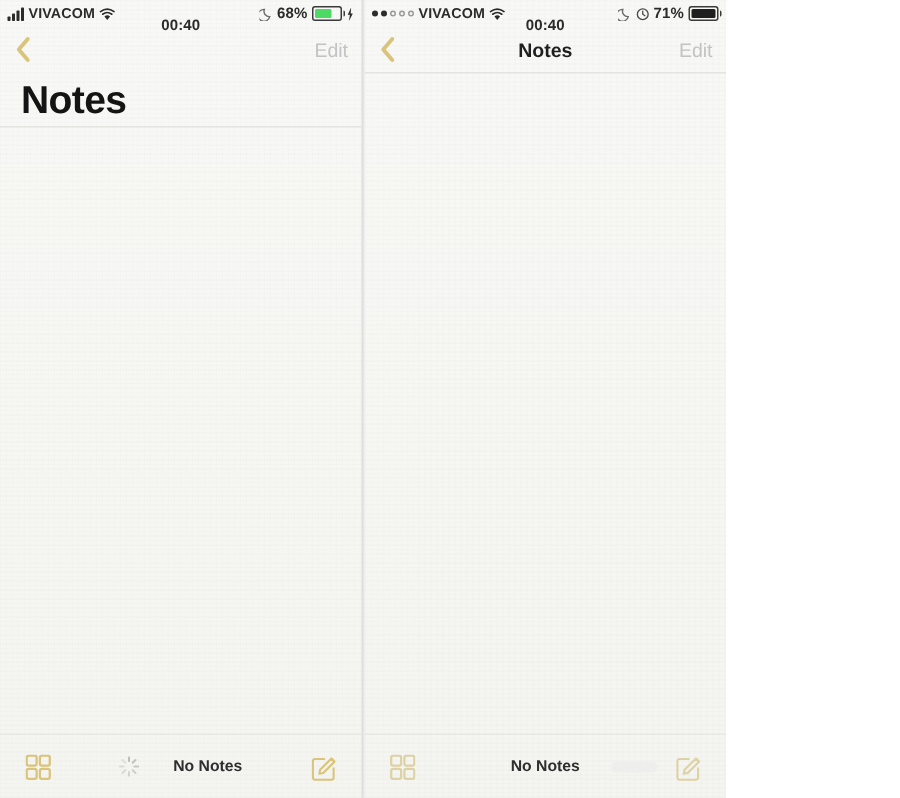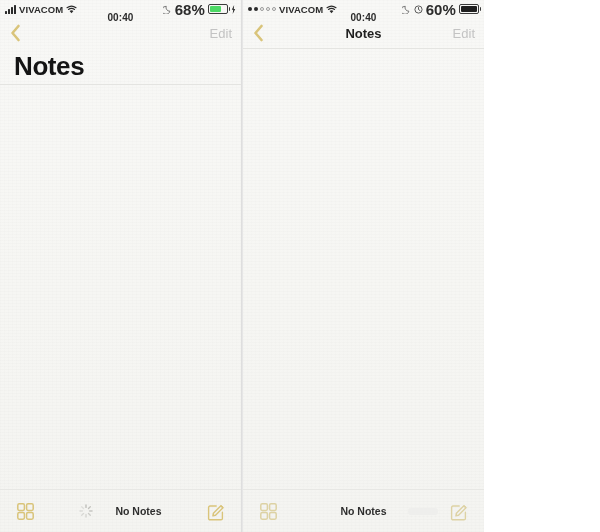--- a/index.html
+++ b/index.html
@@ -111,21 +111,21 @@
   .batt::after {
     content: "";
     position: absolute;
     right: -3px; top: 50%;
     transform: translateY(-50%);
     width: 1.5px; height: 4px;
     background: #3a3a3a;
     border-radius: 0 1px 1px 0;
   }
   .batt-fill { height: 100%; border-radius: 1px; }
-  .batt-pct { font-size: 15px; font-weight: bold; }
+  .batt-pct { font-size: 10px; font-weight: bold; }
 
   
   .navbar {
     flex: 0 0 30px;
     height: 30px;
     display: flex;
     align-items: center;
     position: relative;
     padding: 0 9px;
   }
@@ -345,21 +345,21 @@
           <svg class="moon-icon" viewBox="0 0 10 10">
             <path d="M7.6 6.8 A4 4 0 0 1 3.6 1.4 A4.4 4.4 0 1 0 7.6 6.8 Z" fill="none" stroke="#6b6b6b" stroke-width="1"></path>
           </svg>
         </span>
         <span>
           <svg class="alarm-icon" viewBox="0 0 10 10">
             <circle cx="5" cy="5" r="4" fill="none" stroke="#4a4a4a" stroke-width="1"></circle>
             <path d="M5 2.8 V5 L6.6 6.1" stroke="#4a4a4a" stroke-width="1" fill="none" stroke-linecap="round"></path>
           </svg>
         </span>
-        <span class="batt-pct">60%</span>
+        <span class="batt-pct">71%</span>
         <span class="batt">
           <span class="batt-fill" id="battfill-right" style="width:100%;background:#1f1f1f;"></span>
         </span>
       </div>
     </div>
 
     <div class="navbar">
       <div class="nav-back">
         <svg class="chev" viewBox="0 0 13 20">
           <polyline points="9.5,3 3.5,10 9.5,17" fill="none" stroke="#d9c47a" stroke-width="2.6" stroke-linecap="round" stroke-linejoin="round"></polyline>

